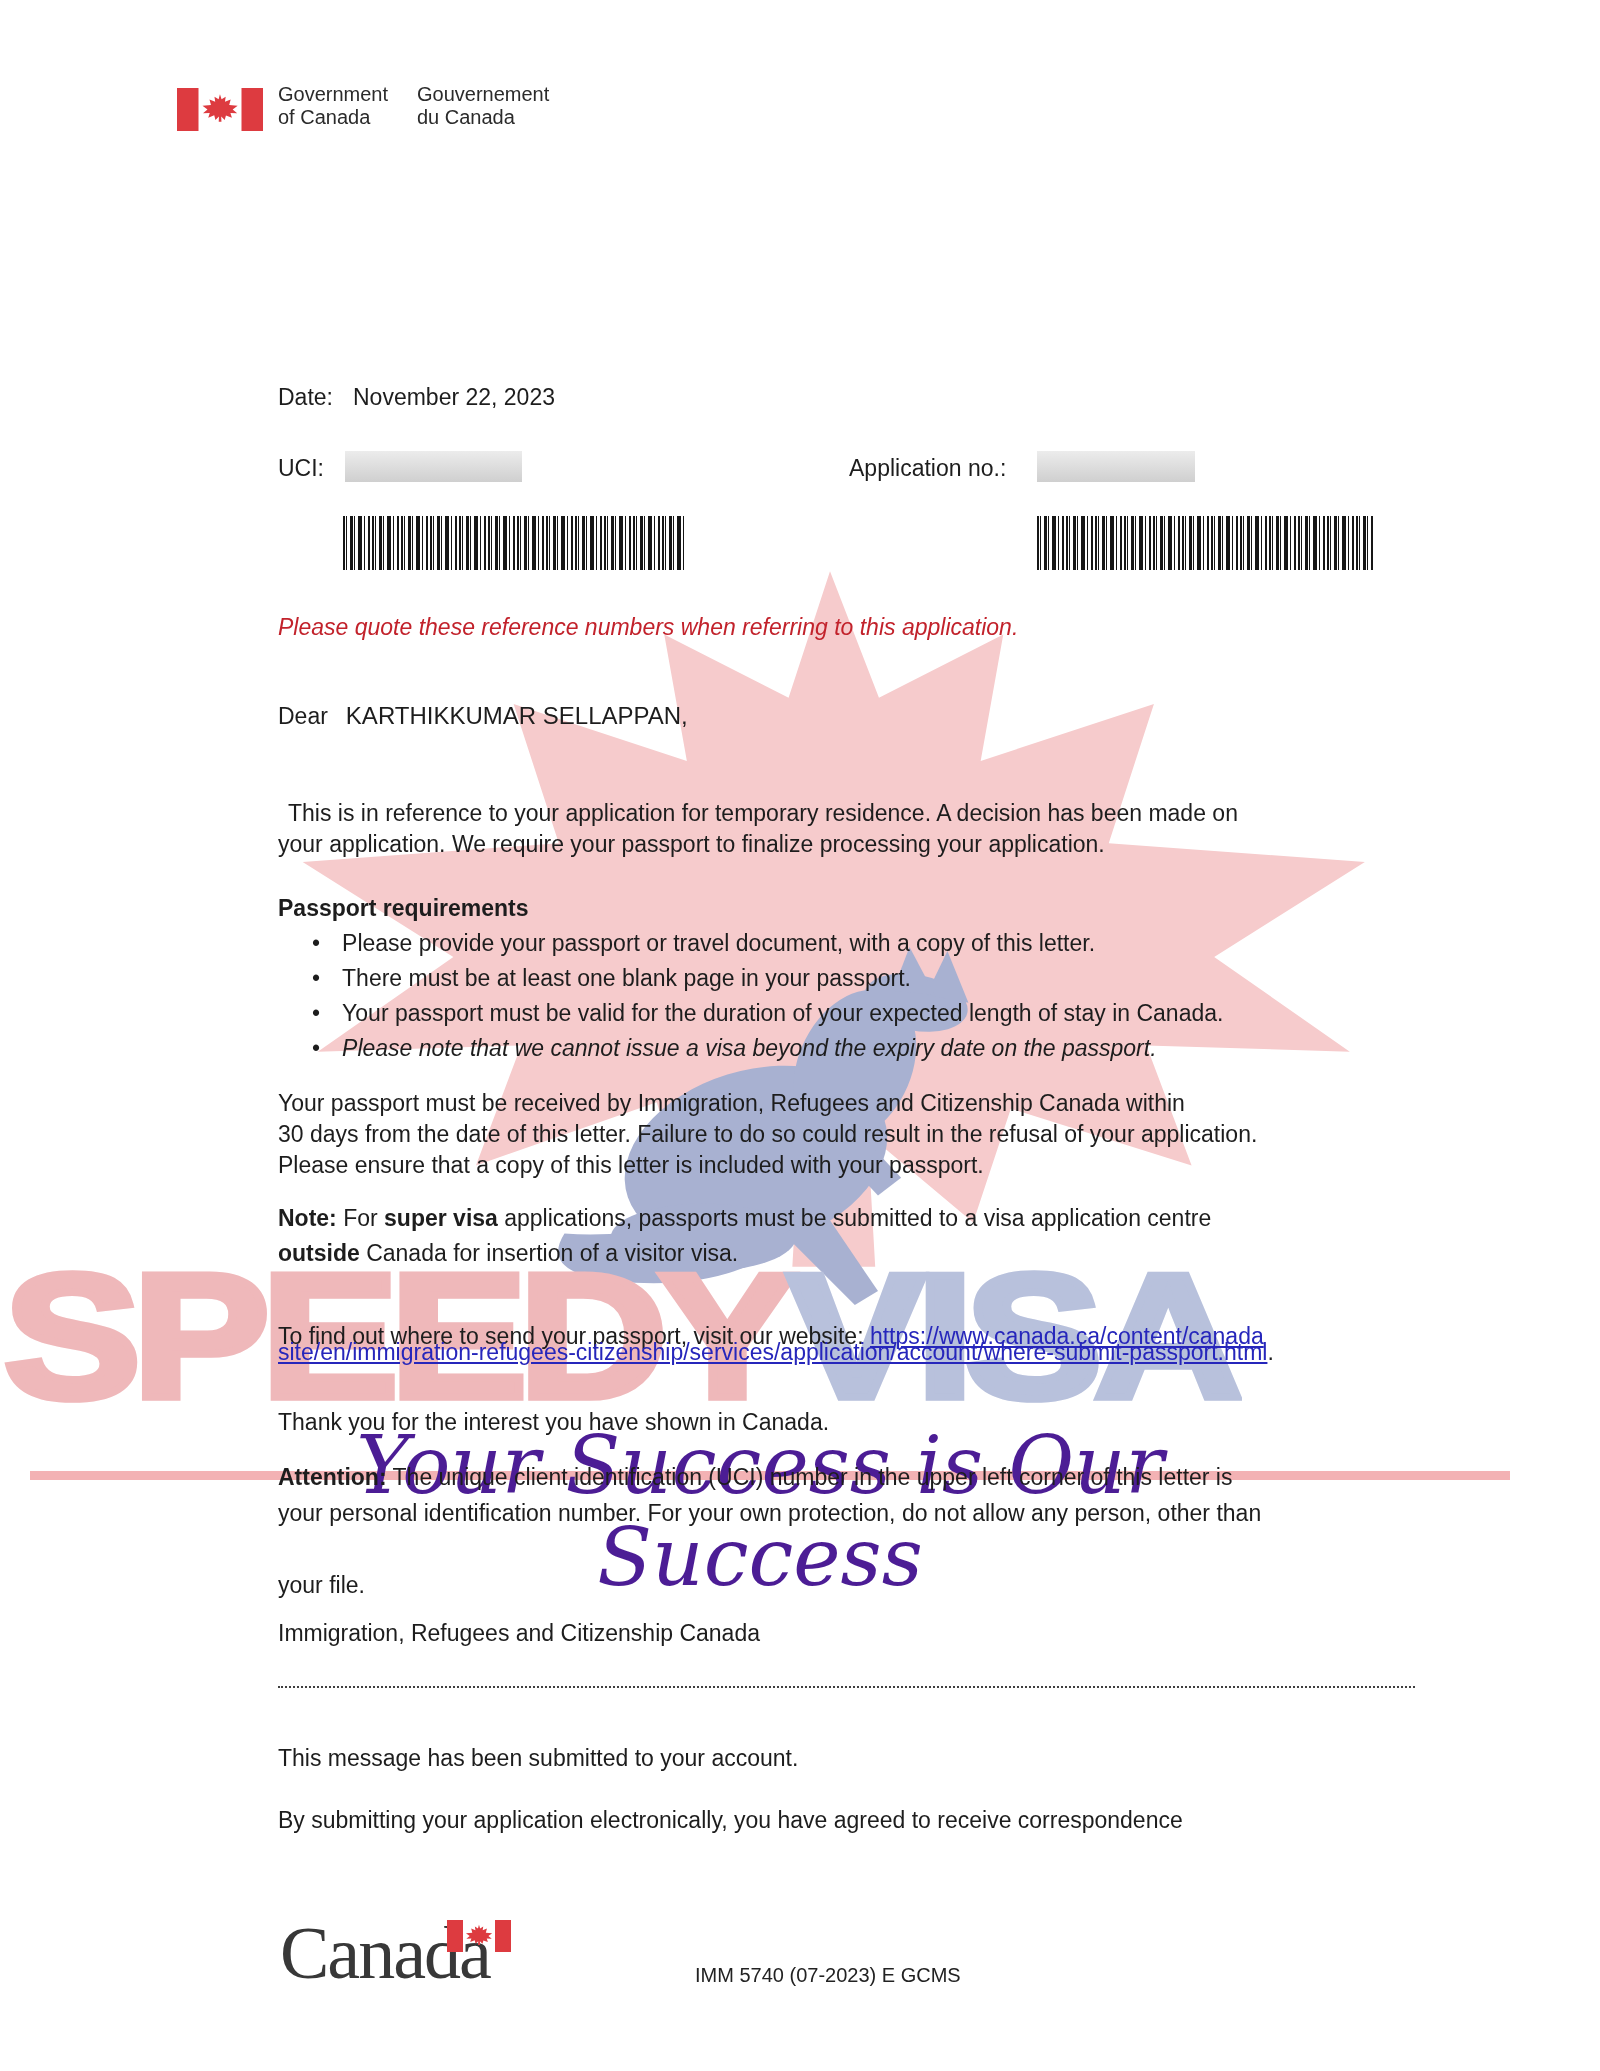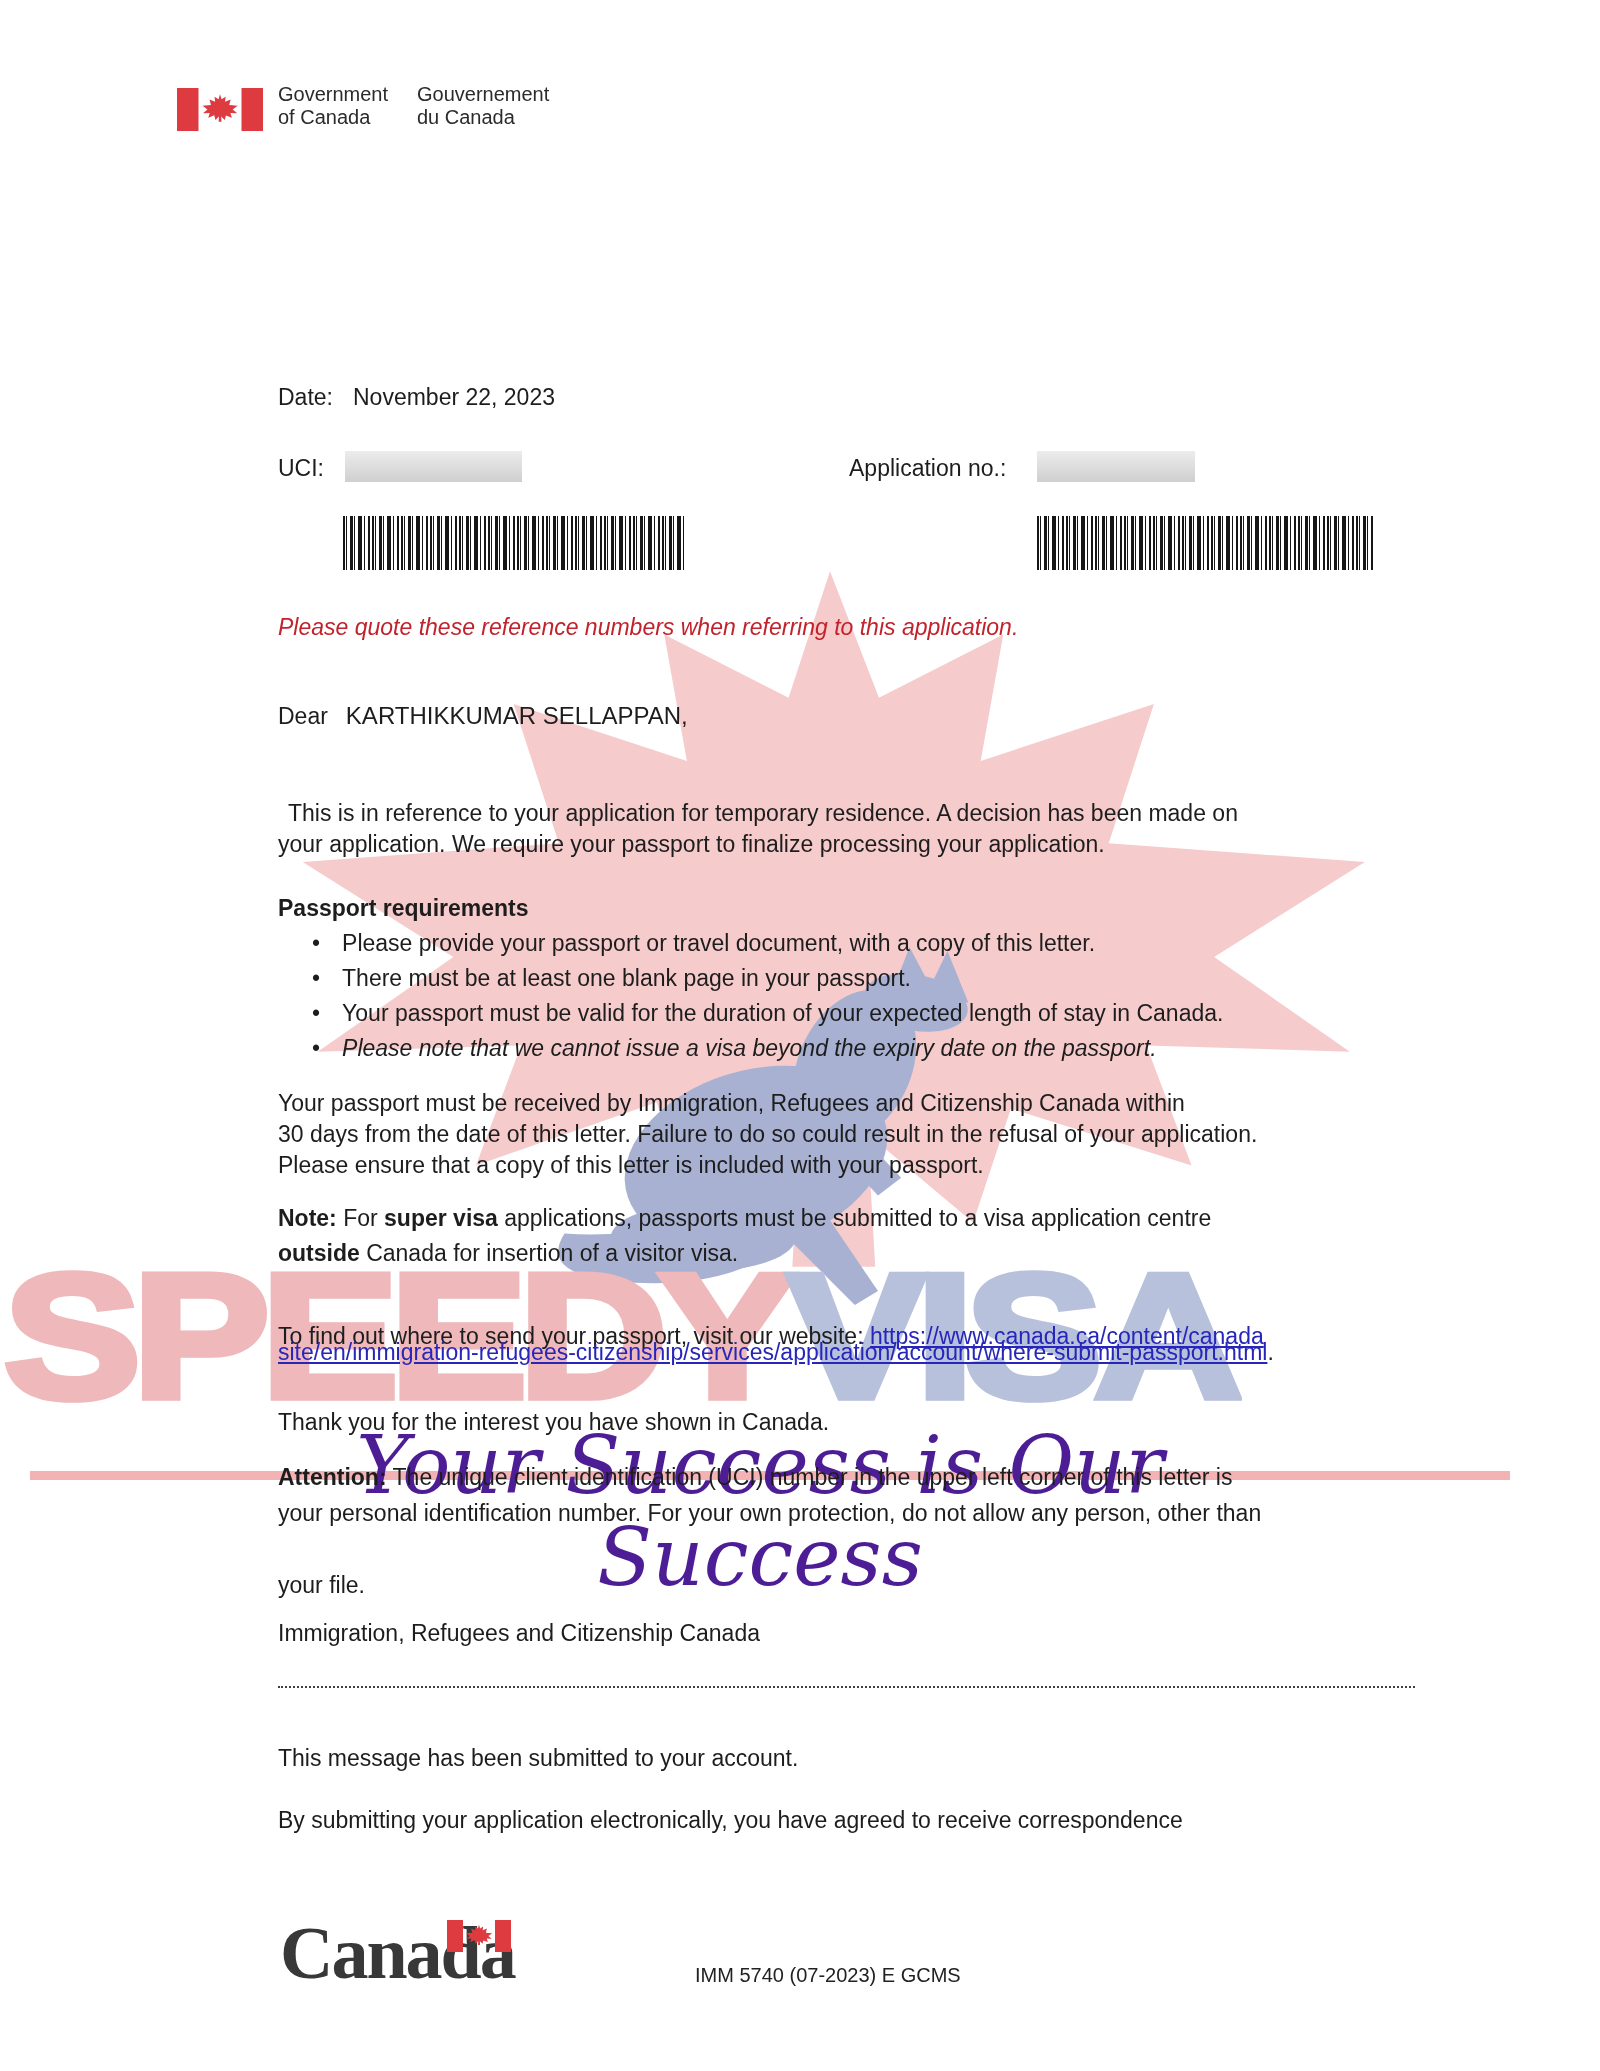--- a/index.html
+++ b/index.html
@@ -48,21 +48,21 @@
   #ref-note{left:278px;top:612px;font-style:italic;color:#c2222b;}
   #dear-line{left:278px;top:700px;}
   #recipient{margin-left:18px;font-size:24px;text-align:right;}
   .link{color:#2626bb;text-decoration:underline;}
   #thank-you{left:278px;top:1407px;}
   #ircc-sig{left:278px;top:1618px;}
   #dotted-sep{left:278px;top:1686px;width:1137px;height:0;border-top:2px dotted #3f3f3f;}
   #msg-submitted{left:278px;top:1743px;}
   #msg-electronic{left:278px;top:1805px;}
   #wordmark{left:280px;top:1916px;font-family:"Liberation Serif","DejaVu Serif",serif;
-            font-weight:bold;font-size:74px;line-height:74px;letter-spacing:-2px;color:#383838;}
+            font-weight:normal;font-size:74px;line-height:74px;letter-spacing:-2px;color:#383838;}
   #wordmark-flag{left:447px;top:1920px;width:64px;height:32px;}
   #imm-number{left:695px;top:1963px;font-size:20px;line-height:24px;color:#222;}
 </style>
 </head>
 <body>
 
 <div id="page">
 
   <svg id="wm-leaf" class="abs" viewBox="0 0 300 224" preserveAspectRatio="none">
     <path fill="#f6cbcc" d="M150 2 L163 42 L196 22 L190 62 L236 44 L224 88 L292 94 L252 124 L288 154 L234 152

